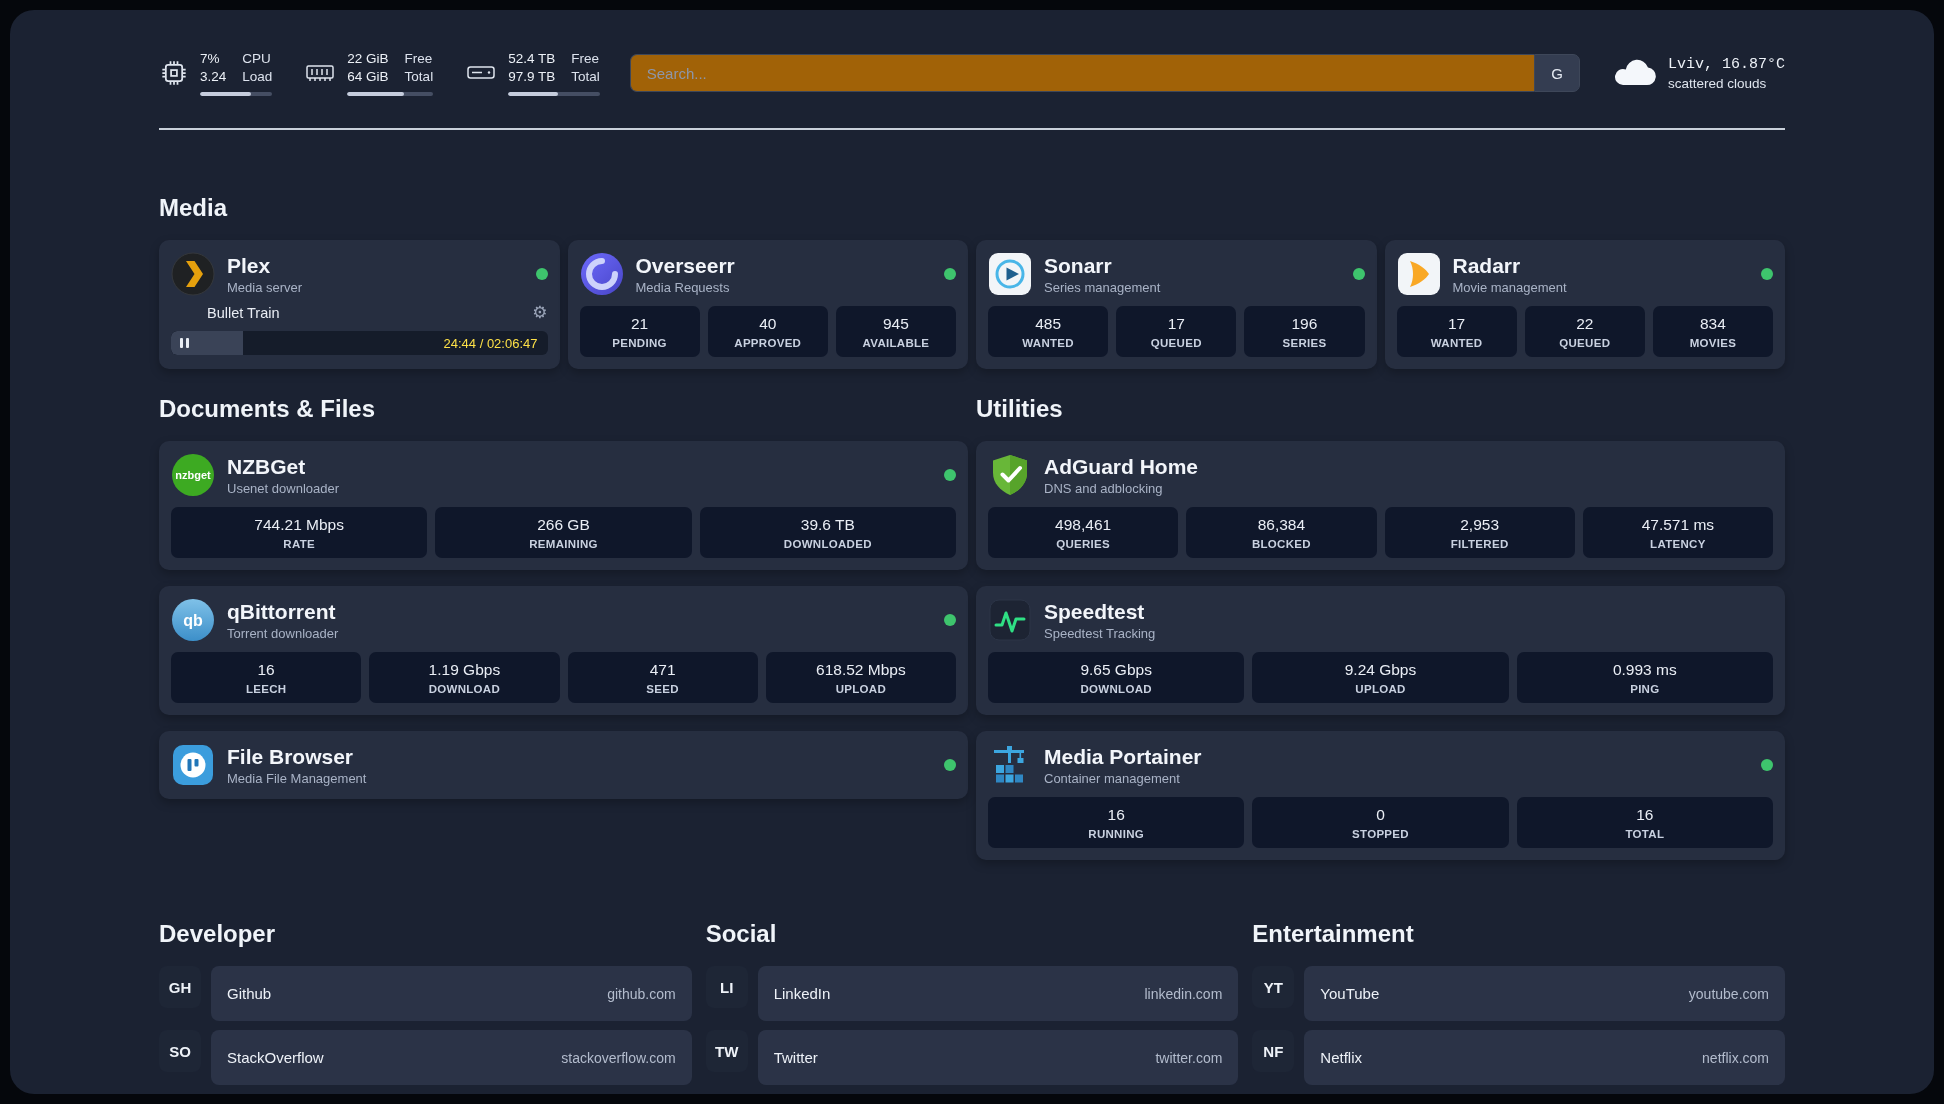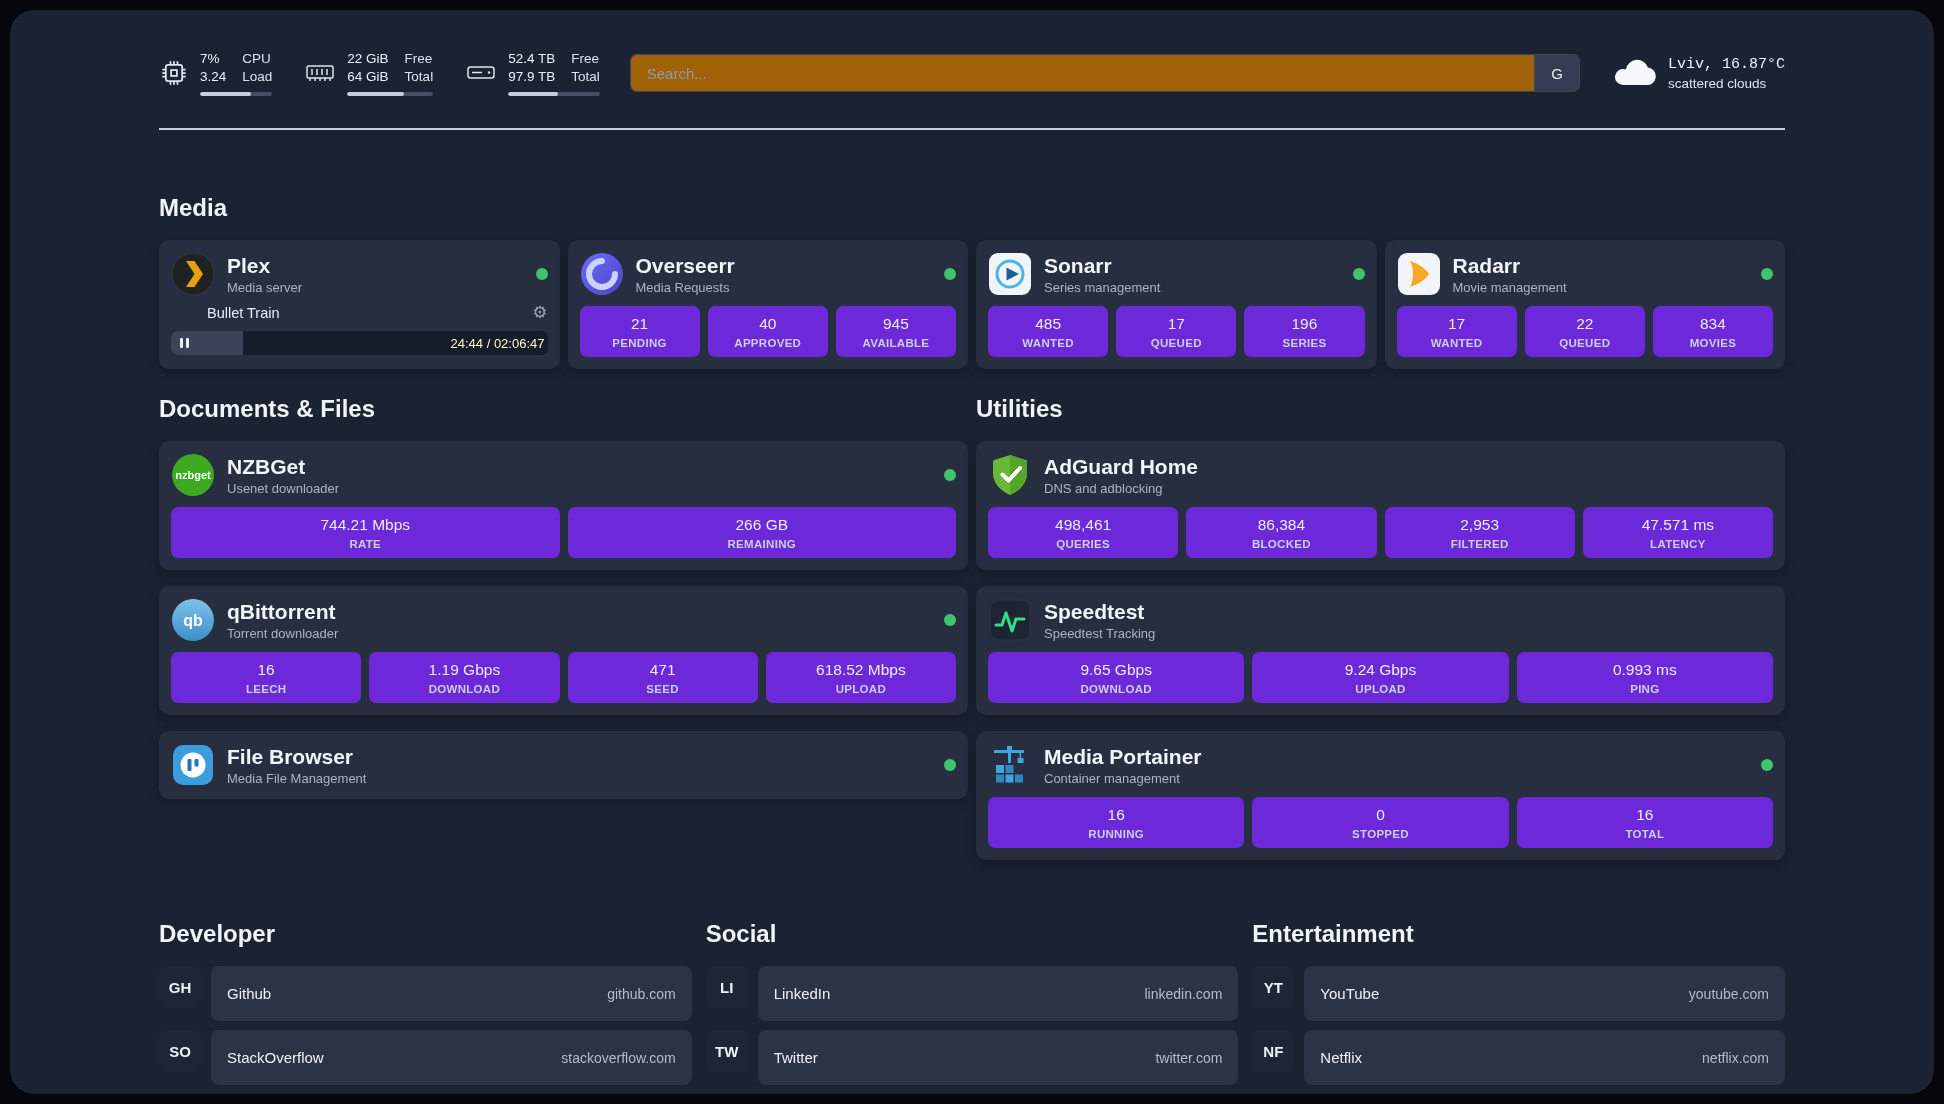--- a/index.html
+++ b/index.html
@@ -42,34 +42,34 @@
 
   .card { background:#262e40; border-radius:10px; padding:12px; display:flex; flex-direction:column;
           gap:10px; box-shadow:0 4px 10px rgba(0,0,0,.25); cursor:pointer; }
   .card-head { display:flex; align-items:center; gap:12px; }
   .app-icon { width:44px; height:44px; flex:none; display:flex; align-items:center; justify-content:center; }
   .card-titles { display:flex; flex-direction:column; gap:2px; }
   .card-title { font-size:21px; font-weight:600; color:#f2f5fa; }
   .card-sub { font-size:13px; color:#a9b3c6; }
   .status-dot { width:12px; height:12px; border-radius:50%; background:#3ec46d; margin-left:auto; flex:none; }
   .card-stats { display:flex; gap:8px; margin-top:auto; }
-  .stat { flex:1; background:#6d28d9; border-radius:7px; padding:9px 4px 8px; text-align:center; cursor:default; }
+  .stat { flex:1; background:#0f172a; border-radius:7px; padding:9px 4px 8px; text-align:center; cursor:default; }
   .stat-value { font-size:15.5px; color:#eaeef5; }
   .stat-label { font-size:11.5px; font-weight:700; color:#c9d1e0; margin-top:4px; letter-spacing:.3px; }
 
   
   .np-row { display:flex; align-items:center; justify-content:space-between; margin-top:-2px; }
   .np-title { font-size:14.5px; color:#e9edf4;margin-left:36px; }
   .gear { color:#9aa4b8; font-size:17px; line-height:1; cursor:pointer; }
   .player { position:relative; height:24px; border-radius:6px; background:#151c2a;
             display:flex; align-items:center; overflow:hidden; }
   .player-fill { position:absolute; top:0; left:0; height:100%; background:#3a4357;
                  border-radius:6px 0 0 6px; display:flex; align-items:center; padding-left:9px; }
   .pause i { display:inline-block; width:3px; height:10px; background:#e8ecf3; margin-right:3px; border-radius:1px; }
-  .player-time { margin-left:auto; position:relative; z-index:1; padding-right:3px; font-size:13px; color:#fef9c3; }
+  .player-time { margin-left:auto; position:relative; z-index:1; padding-right:10px; font-size:13px; color:#fde047; }
 
   .columns { display:grid; grid-template-columns:1fr 1fr; gap:8px; margin-top:26px; }
   .col .section-title { margin-bottom:18px; }
   .col-cards { display:flex; flex-direction:column; gap:16px; }
   .card--slim { gap:0; }
 
   
   .bookmarks { display:grid; grid-template-columns:repeat(3,1fr); gap:14px; margin-top:60px; padding-bottom:40px; }
   .bm-group .section-title { margin-bottom:18px; }
   .bm-list { display:flex; flex-direction:column; gap:9px; }
@@ -336,20 +336,24 @@
             <span class="status-dot"></span>
           </div>
           <div class="card-stats">
             <div class="stat">
                   <div class="stat-value">744.21 Mbps</div>
                   <div class="stat-label">RATE</div>
                 </div>
             <div class="stat">
                   <div class="stat-value">266 GB</div>
                   <div class="stat-label">REMAINING</div>
+                </div>
+            <div class="stat">
+                  <div class="stat-value">39.6 TB</div>
+                  <div class="stat-label">DOWNLOADED</div>
                 </div>
           </div>
         </div>
 
         <div class="card">
           <div class="card-head">
             <span class="app-icon">
               <svg width="44" height="44" viewBox="0 0 44 44">
                     <defs>
                       <linearGradient id="qbg" x1="0" y1="0" x2="0" y2="1">

